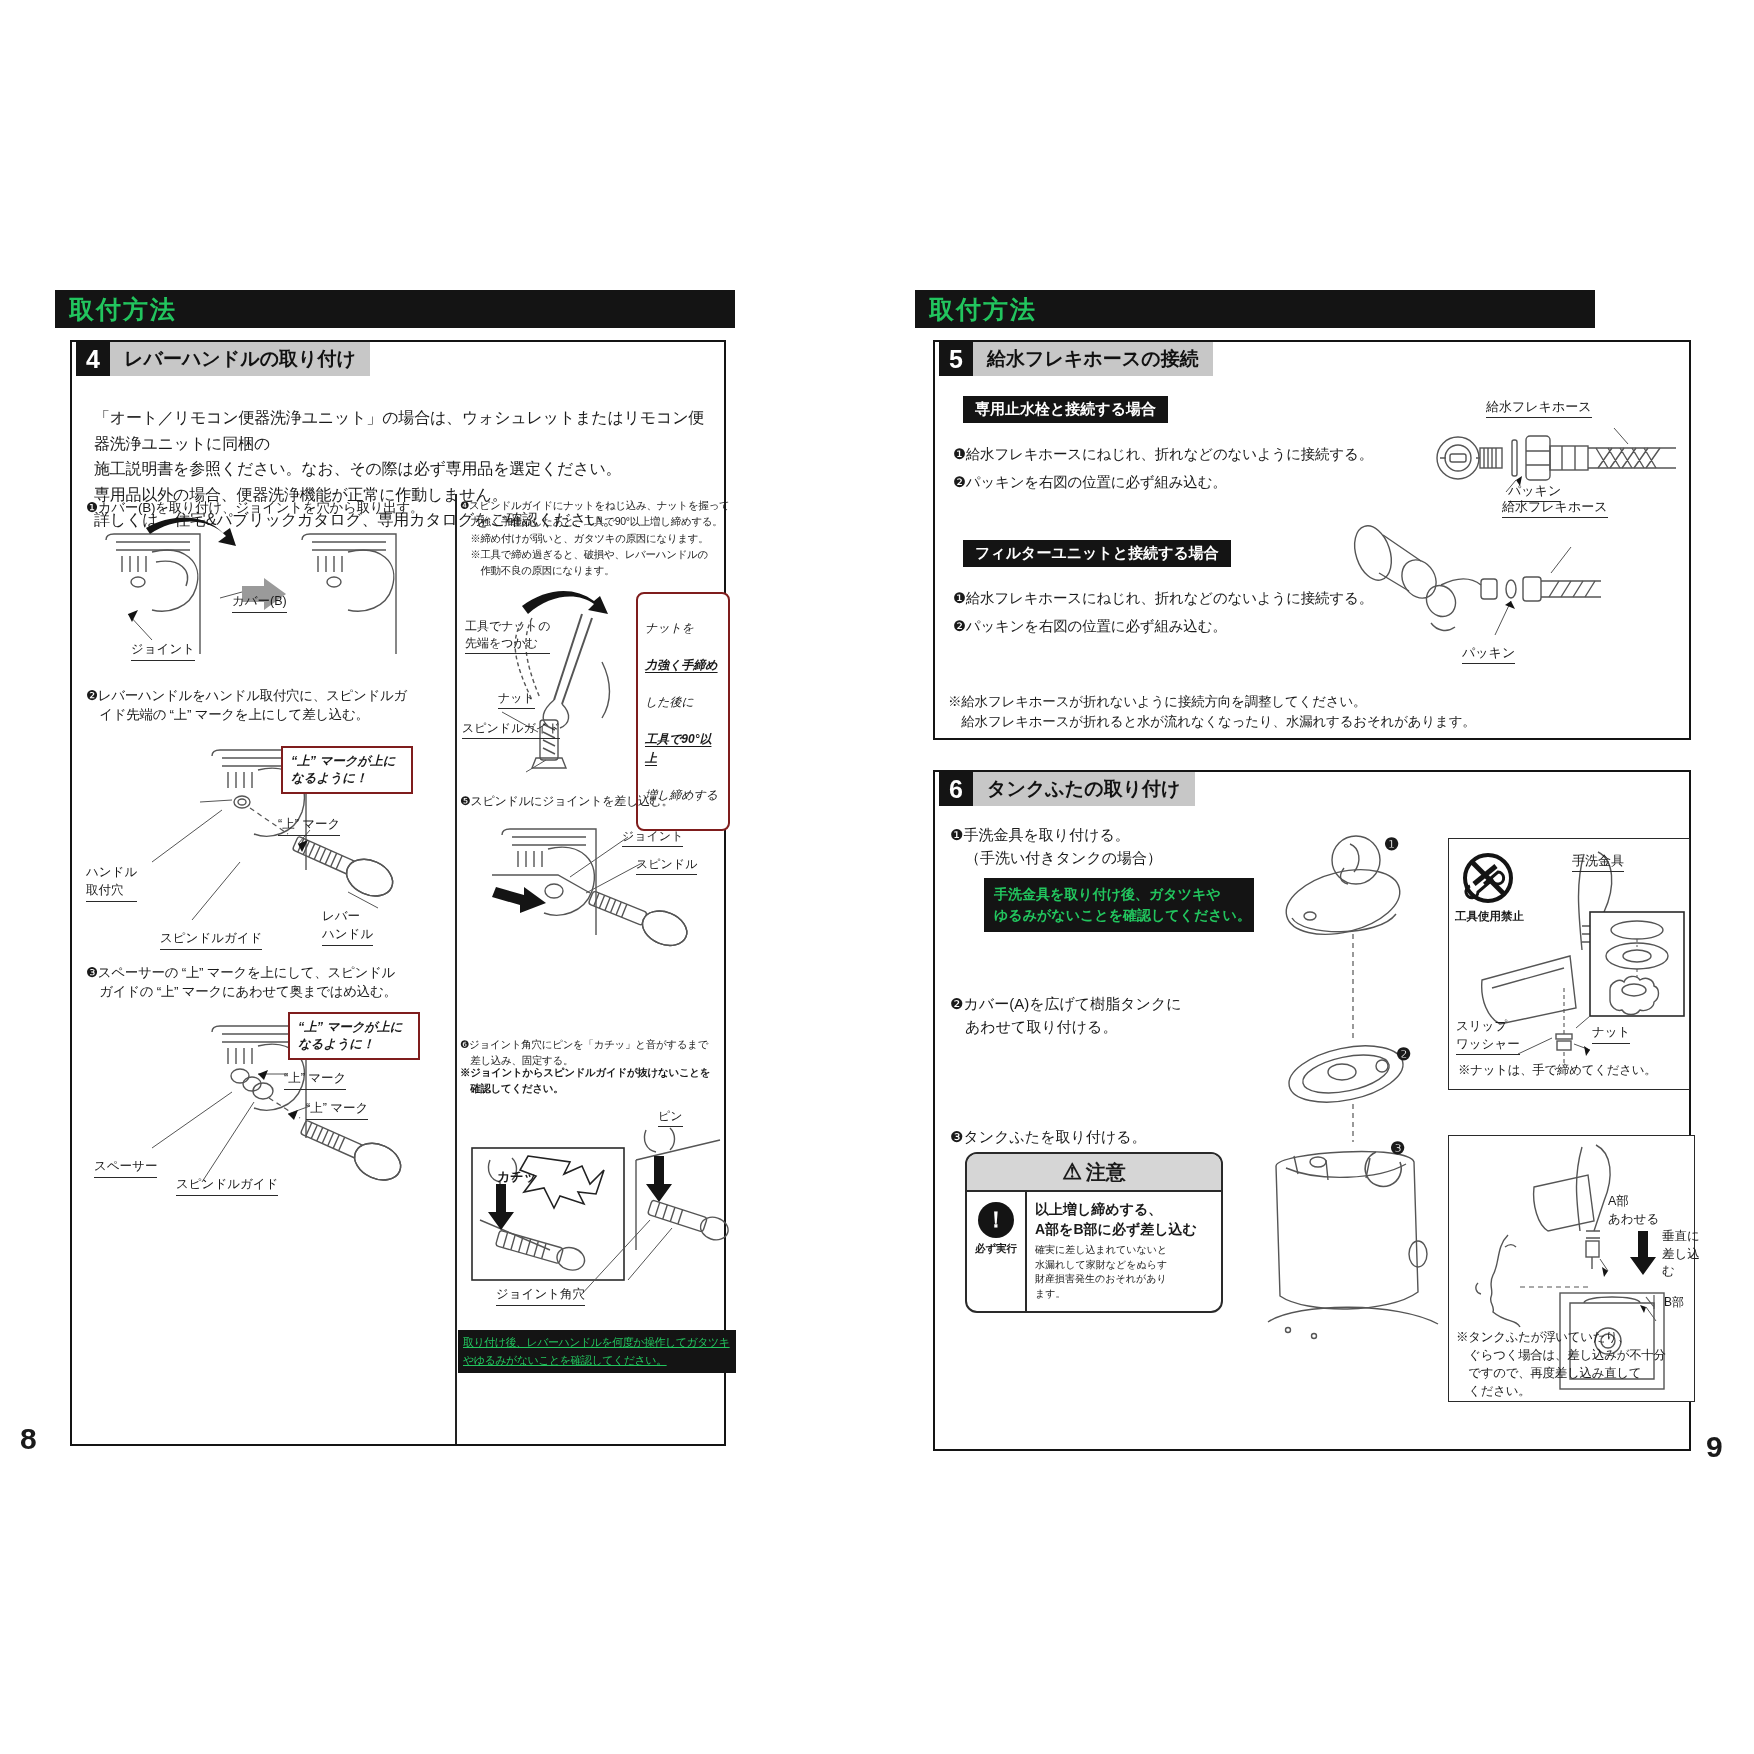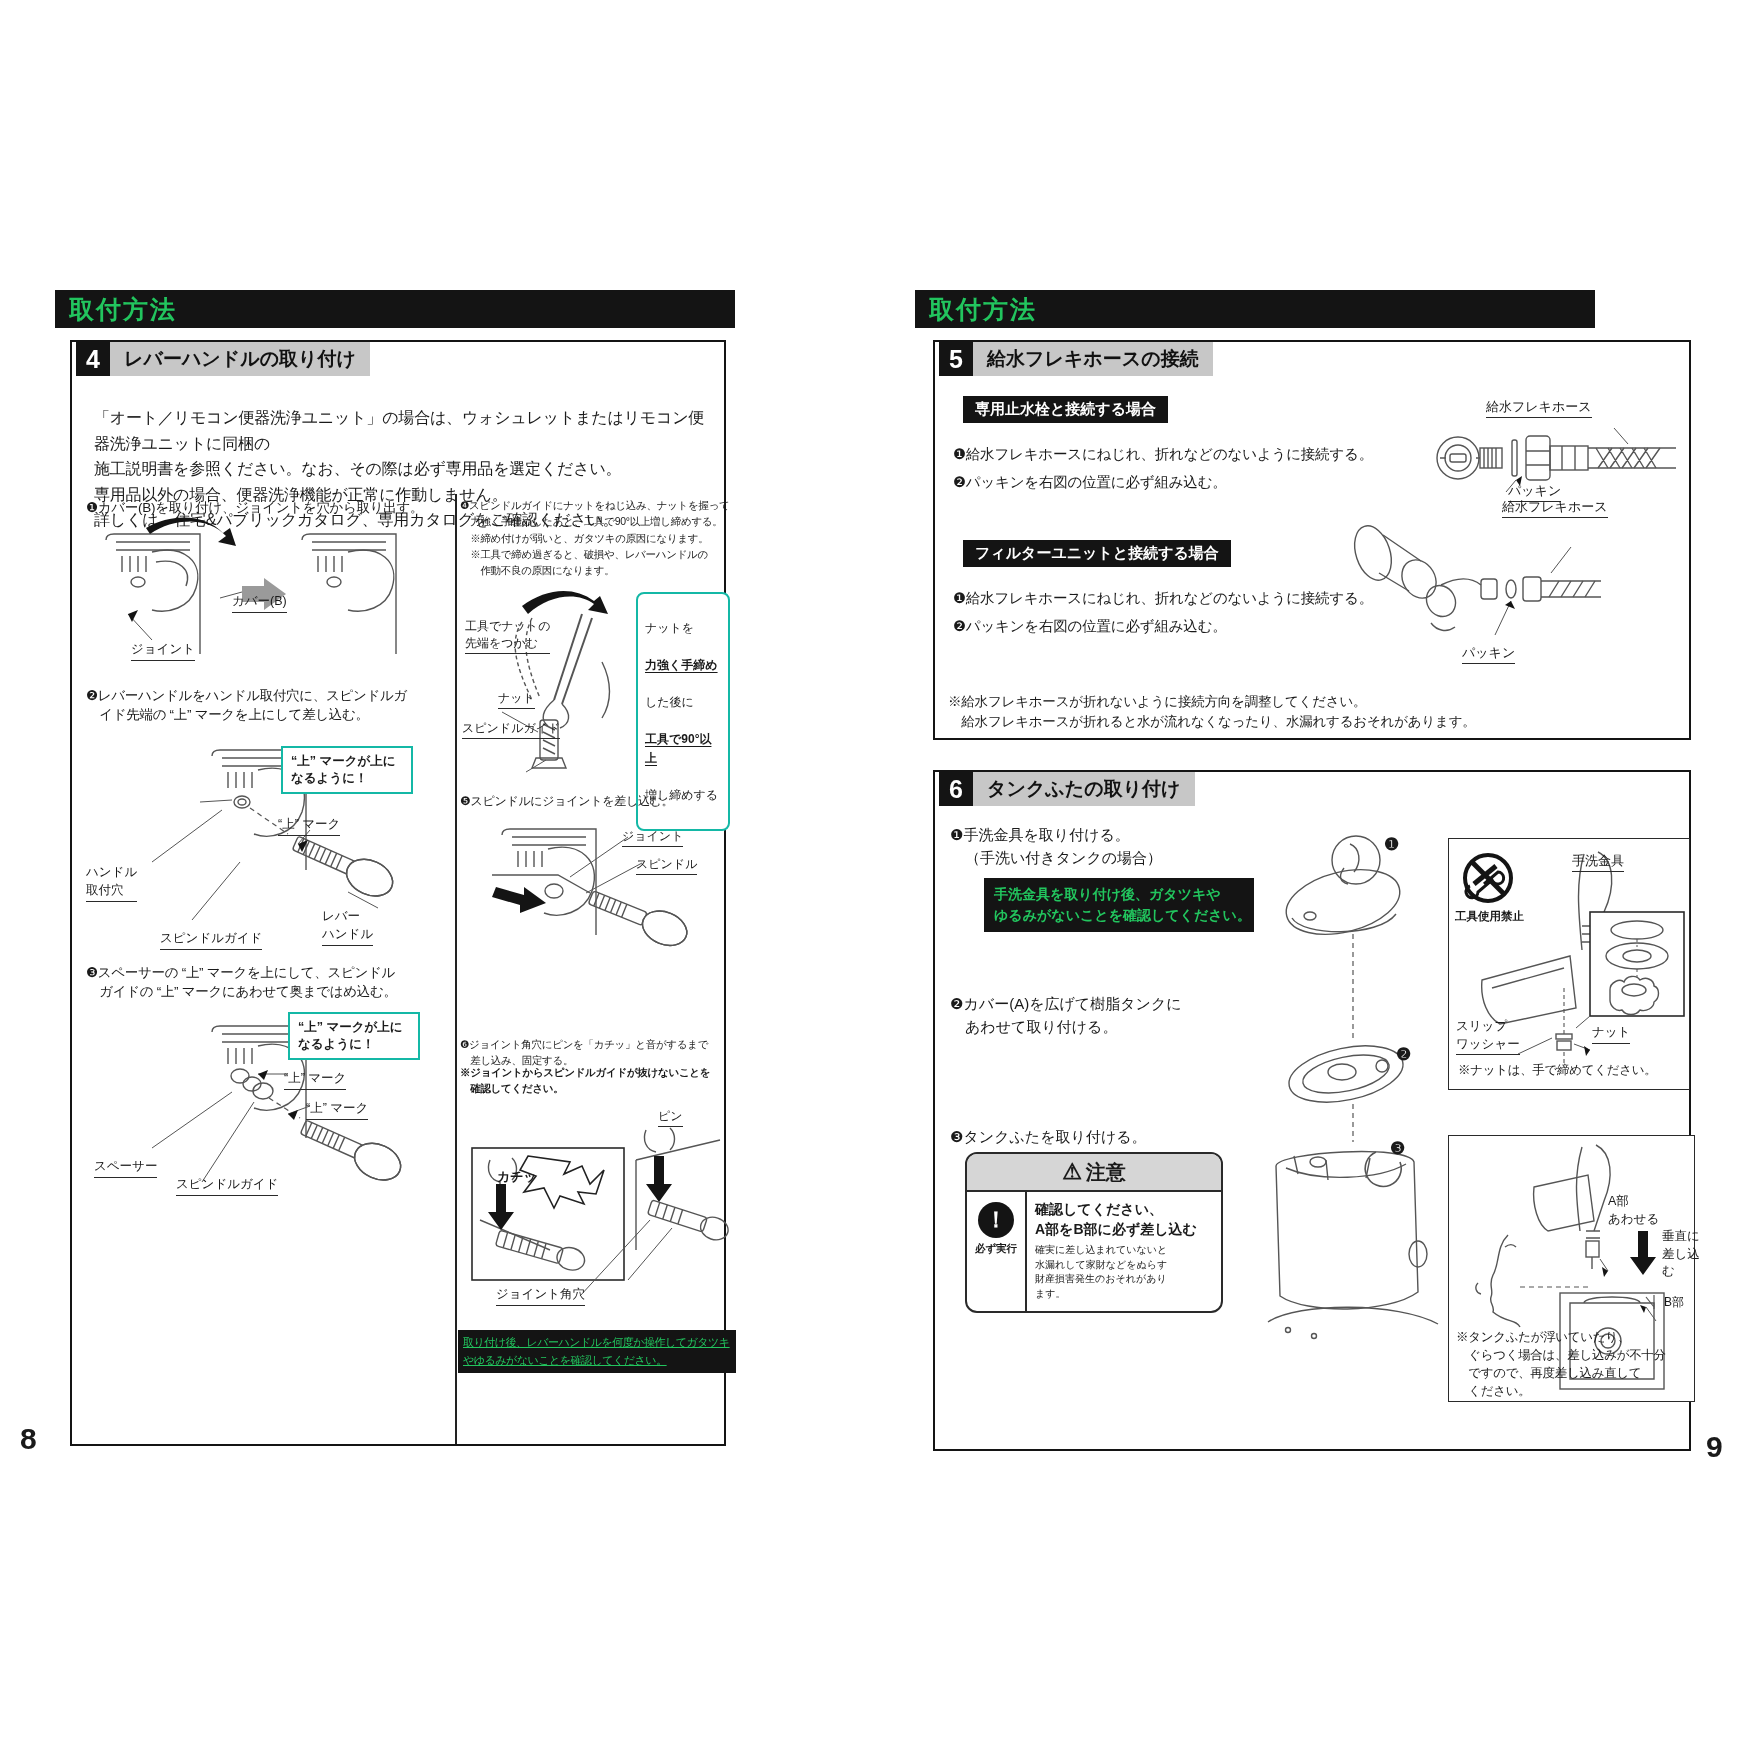--- a/index.html
+++ b/index.html
@@ -7,22 +7,22 @@
          font-family:"Liberation Sans",sans-serif;color:#1a1a1a;}
   .t{position:absolute;white-space:pre-line;line-height:1.42;color:#1a1a1a;}
   .pre{white-space:pre;}
   .u{border-bottom:1.6px solid #2a2a2a;padding-bottom:1px;}
   .bar{background:#141414;color:#22c55e;font-weight:bold;}
   .box{position:absolute;border:2px solid #141414;background:#fff;box-sizing:border-box;}
   .numsq{position:absolute;background:#141414;color:#fff;font-weight:bold;display:flex;
          align-items:center;justify-content:center;}
   .titlebg{position:absolute;background:#c7c7c7;font-weight:bold;color:#111;}
   .blackhead{position:absolute;background:#141414;color:#fff;font-weight:bold;white-space:pre;}
-  .callout{position:absolute;border:2px solid #14b8a6;background:#fff;font-weight:600;
-           white-space:pre-line;box-sizing:border-box;}
+  .callout{position:absolute;border:2px solid #7f1d1d;background:#fff;font-weight:600;
+           white-space:pre-line;box-sizing:border-box;font-style:italic;}
   .dots{-webkit-text-emphasis:filled dot over;text-emphasis:filled dot over;}
   .ul{ text-decoration:underline;text-underline-offset:3px;}
   .divider{position:absolute;background:#222;}
   svg{position:absolute;overflow:visible;}
   .cautionbox{position:absolute;border:2px solid #2a2a2a;border-radius:12px;background:#fff;
               box-sizing:border-box;overflow:hidden;}
   .cauthead{height:36px;background:#d6d6d6;border-bottom:2px solid #2a2a2a;display:flex;
             align-items:center;justify-content:center;font-weight:bold;font-size:20px;gap:4px;}
   .cautrow{display:flex;}
   .cauticoncell{width:58px;border-right:2px solid #2a2a2a;display:flex;flex-direction:column;
@@ -324,21 +324,21 @@
     <div class="cauthead">
       <span class="warntri">⚠</span>
       <span>注意</span>
     </div>
     <div class="cautrow">
       <div class="cauticoncell">
         <div class="bang">！</div>
         <div style="font-size:10.5px;font-weight:bold;">必ず実行</div>
       </div>
       <div style="padding:8px 8px 10px 8px;">
-        <div style="font-size:14px;font-weight:bold;white-space:pre-line;line-height:1.4;">確認してください、
+        <div style="font-size:14px;font-weight:bold;white-space:pre-line;line-height:1.4;">以上増し締めする、
 A部をB部に必ず差し込む</div>
         <div style="font-size:10px;white-space:pre-line;line-height:1.45;margin-top:4px;">確実に差し込まれていないと
 水漏れして家財などをぬらす
 財産損害発生のおそれがあり
 ます。</div>
       </div>
     </div>
   </div>
 
   <svg style="left:1258px;top:822px;" width="195" height="530" viewBox="0 0 195 530">

